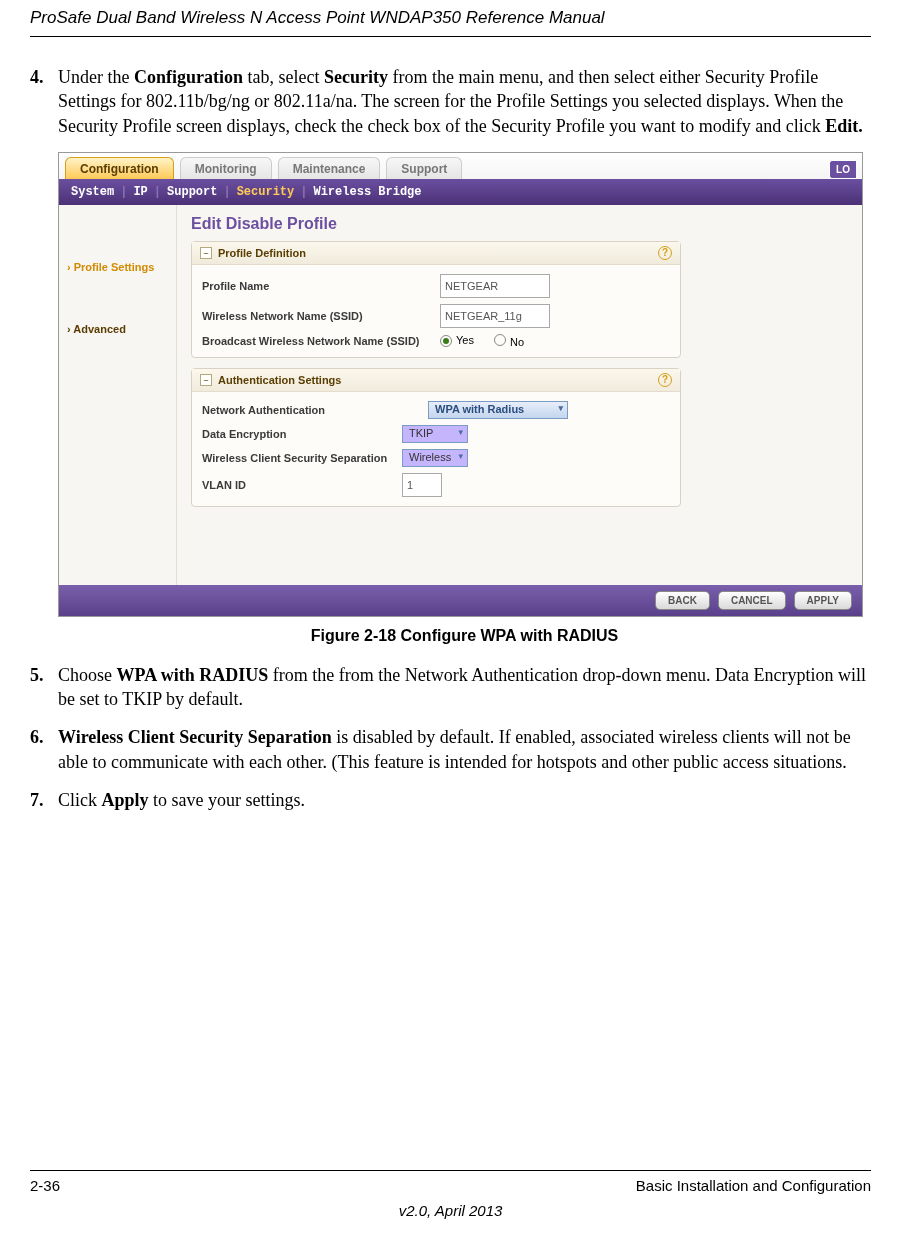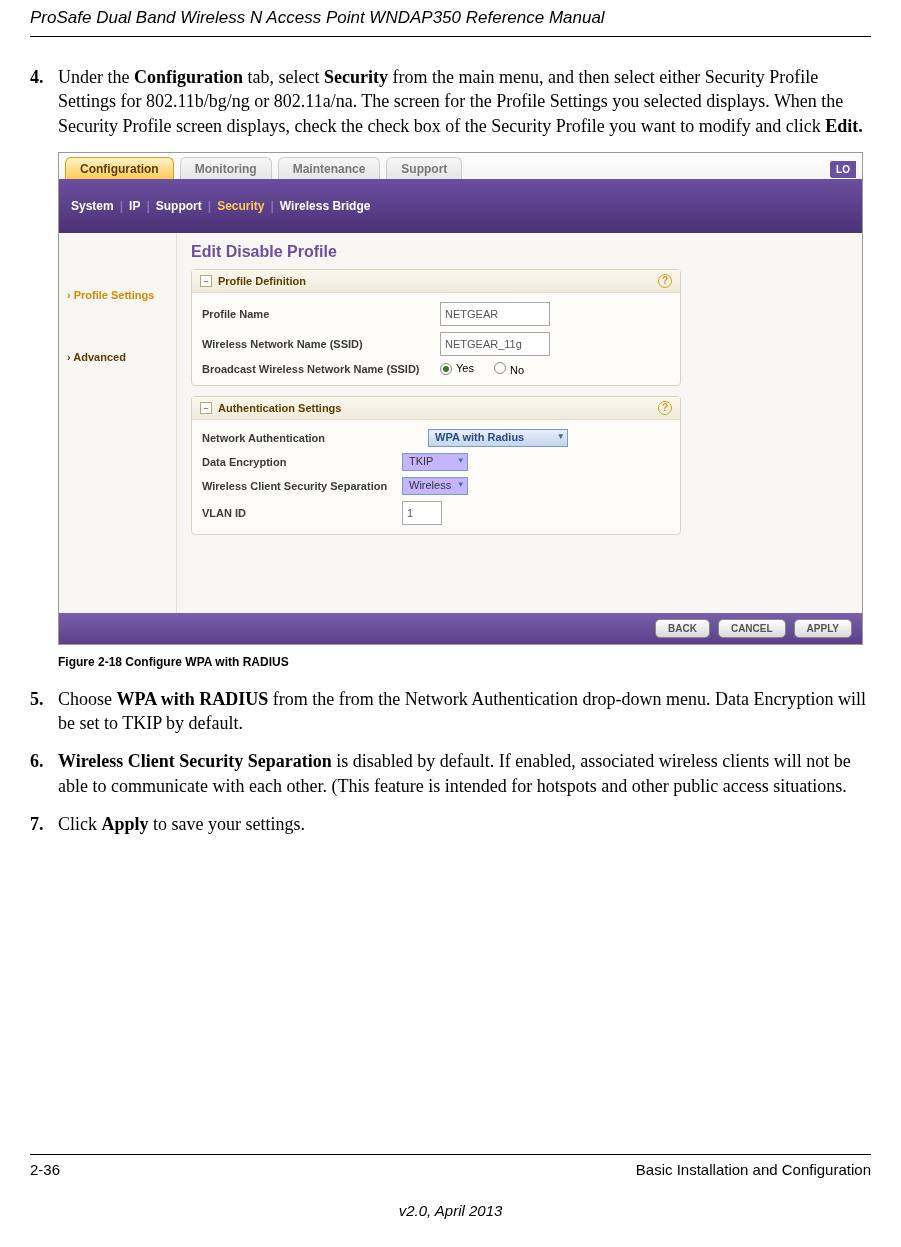--- a/index.html
+++ b/index.html
@@ -79,26 +79,27 @@
       background: #6b4fa0;
       color: #fff;
       padding: 3px 6px;
       border-radius: 3px 0 0 3px;
       border: 1px solid #fff;
       border-right: none;
     }
     .subnav {
       background: #5a3f8a;
       background: linear-gradient(#6b4fa0, #4b3176);
-      padding: 20px 12px;
+      padding: 6px 12px;
       font-size: 12px;
       font-weight: bold;
       color: #c8b9e0;
       display: flex;
       gap: 6px;
+      font-family: Liberation Mono, monospace;
     }
     .subnav .nitem { color: #fff; }
     .subnav .sep { color: #8a6fb8; }
     .subnav .nactive { color: #feca57; }
     .content-row { display: flex; background: #f8f6f2; min-height: 380px; }
     .sidebar {
       width: 118px;
       padding: 8px 6px;
       font-size: 11px;
       border-right: 1px solid #e3dfd6;
@@ -232,41 +233,42 @@
       border: 1px solid #888;
       border-radius: 5px;
       font-size: 10px;
       font-weight: bold;
       color: #555;
       padding: 3px 12px;
     }
     .figure-caption {
       font-family: Arial, Helvetica, sans-serif;
       font-weight: bold;
-      font-size: 12px;
+      font-size: 16px;
       margin-top: 10px;
+      text-align: center;
     }
     .page-footer {
       position: absolute;
       bottom: 28px;
       left: 30px;
       right: 30px;
       font-family: Arial, Helvetica, sans-serif;
       font-size: 15px;
     }
     .page-footer .row1 {
       display: flex;
       justify-content: space-between;
       border-top: 1px solid #000;
       padding-top: 6px;
     }
     .page-footer .row2 {
       text-align: center;
       font-style: italic;
-      margin-top: 24px;
+      margin-top: 8px;
     }
   </style>
 </head>
 <body>
 
 <div class="page">
   <div class="header-title">ProSafe Dual Band Wireless N Access Point WNDAP350 Reference Manual</div>
 
   <div class="step">
     <div class="num">4.</div>

